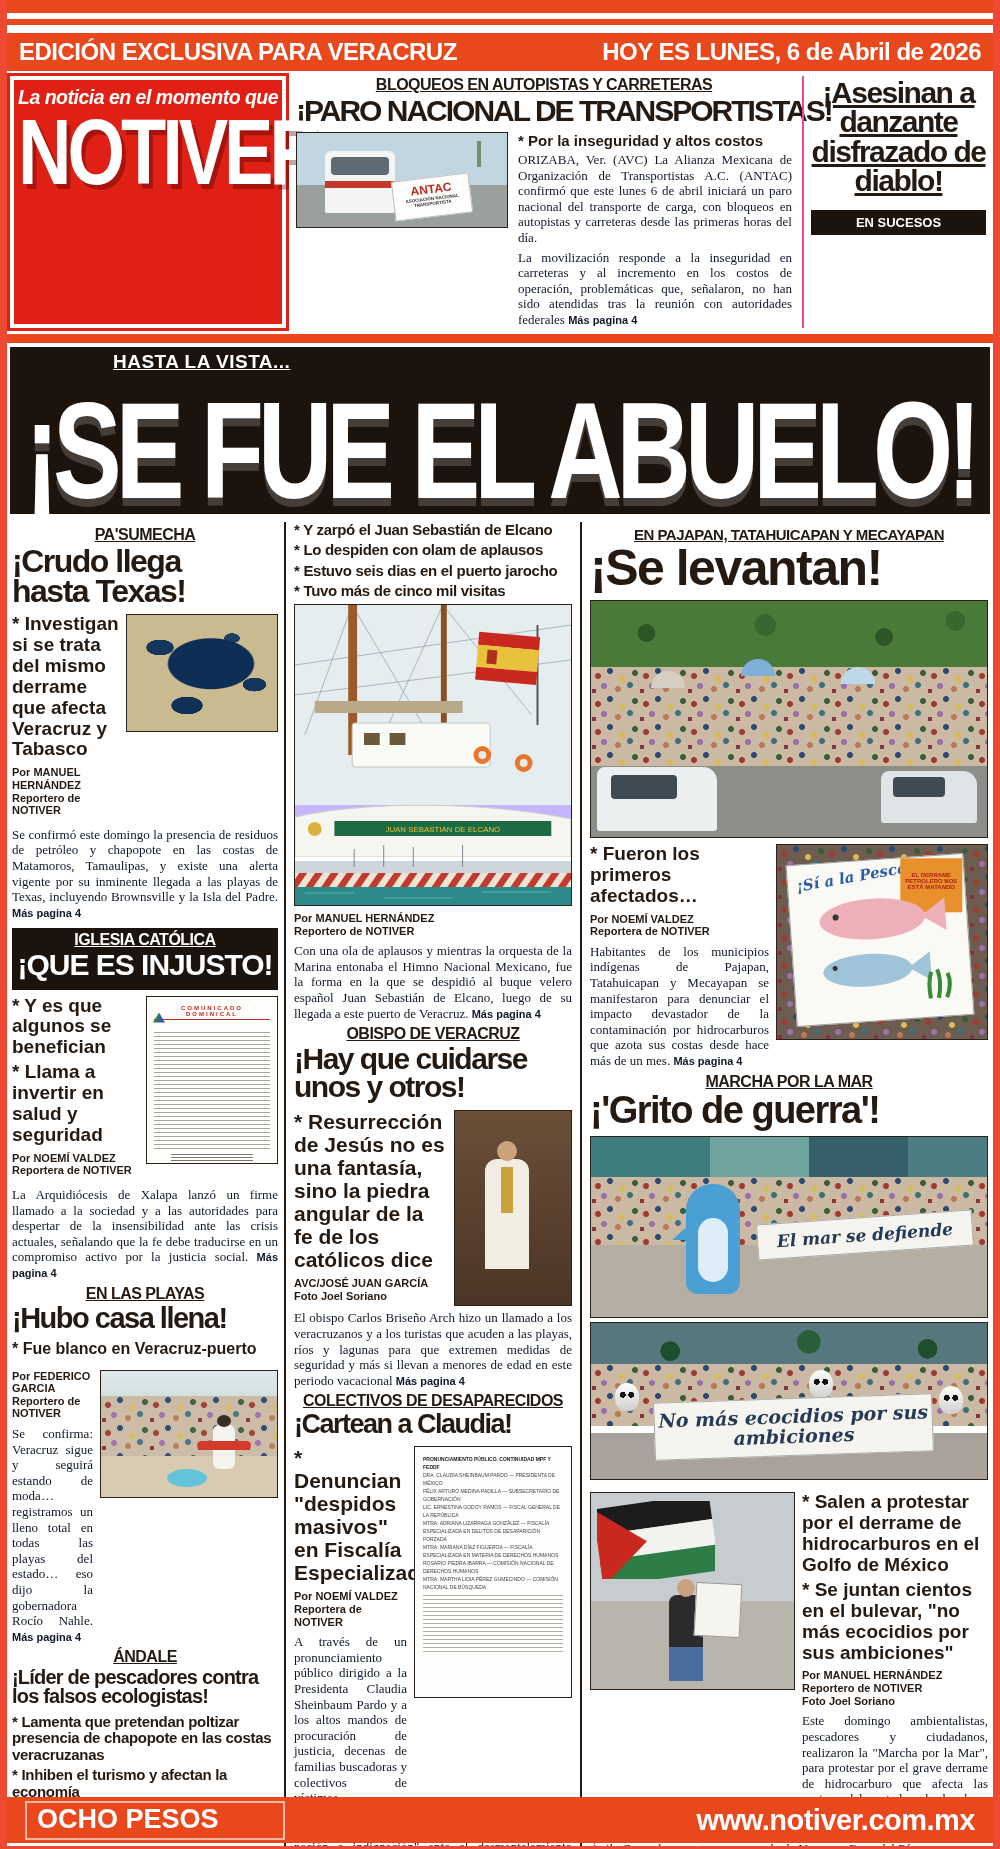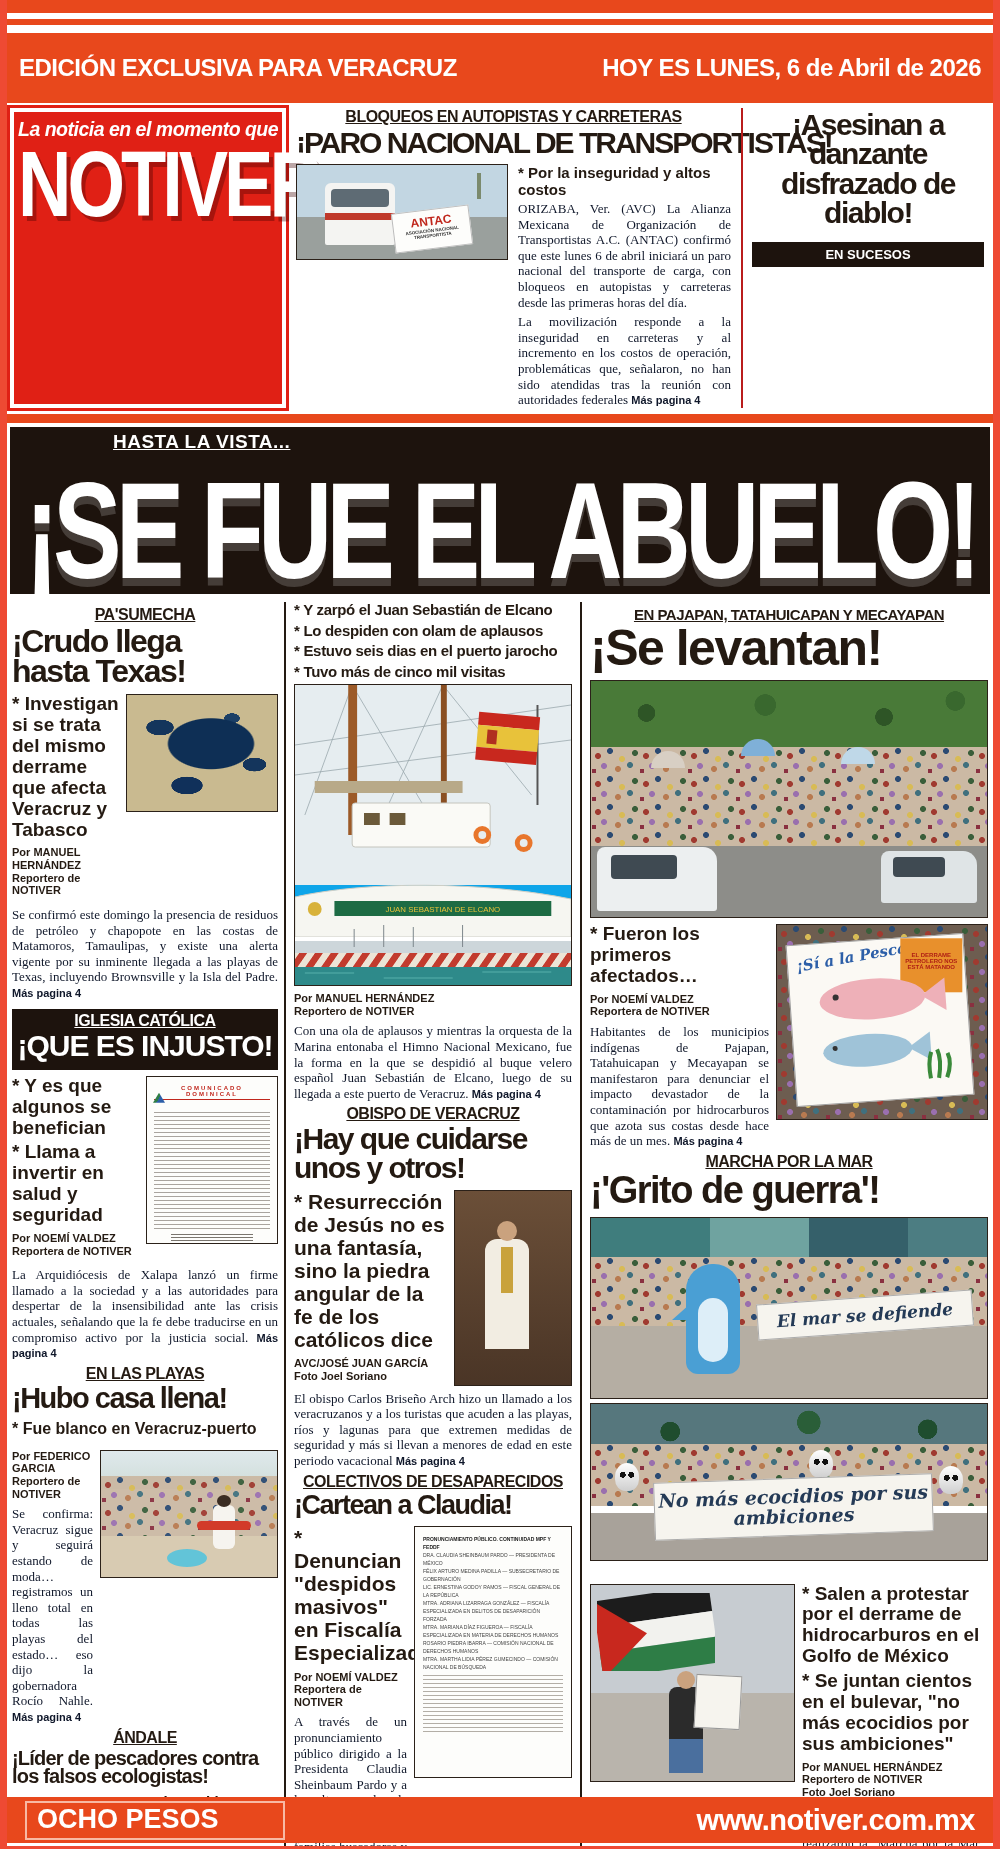--- a/index.html
+++ b/index.html
@@ -7,21 +7,21 @@
   }
   html,body{margin:0;padding:0;background:#fff;}
   .page{position:relative;width:1000px;height:1849px;background:#fff;overflow:hidden;
         font-family:"Liberation Sans",sans-serif;color:var(--ink);
         border-left:7px solid var(--frame);border-right:7px solid var(--frame);box-sizing:border-box;}
   
   .stripe-a{height:13px;background:var(--orange);}
   .stripe-gap{height:6px;background:#fff;}
   .stripe-b{height:6px;background:var(--orange);}
   .masthead-bar{margin-top:8px;background:var(--orange);color:#fff;display:flex;justify-content:space-between;align-items:center;
-    padding:21px 12px;font-weight:bold;font-size:24px;letter-spacing:-0.5px;gap:48px;}
+    padding:5px 12px;font-weight:bold;font-size:24px;letter-spacing:-0.5px;gap:48px;}
   .top-grid{display:flex;margin-top:5px;}
   .logo-box{width:276px;background:var(--red);border:4px solid #fff;outline:3px solid var(--red);
     margin-left:3px;box-sizing:border-box;padding:6px 4px 10px;text-align:center;flex-shrink:0;}
   .tagline{color:#fff;font-style:italic;font-weight:bold;font-size:19.5px;letter-spacing:-0.5px;white-space:nowrap;}
   .logo-text{color:#fff;font-weight:bold;font-size:74px;letter-spacing:-4px;line-height:0.95;
     text-shadow:4px 4px 0 rgba(60,0,0,.35);transform:scaleY(1.25);transform-origin:center top;}
   .top-center{flex:1;padding:0 10px;text-align:center;min-width:0;}
   .kicker{font-weight:bold;text-decoration:underline;font-size:16px;letter-spacing:-0.5px;}
   .paro-hl{font-weight:bold;font-size:30px;letter-spacing:-2px;white-space:nowrap;line-height:1.0;margin:2px 0 6px;}
   .top-center-row{display:flex;gap:10px;text-align:left;}
@@ -31,21 +31,21 @@
   .truck-glass{position:absolute;left:34px;top:24px;width:58px;height:18px;background:#5e6b74;border-radius:4px;}
   .truck-stripe{position:absolute;left:28px;top:48px;width:70px;height:7px;background:#c0392b;}
   .antac-banner{position:absolute;left:96px;top:44px;width:78px;height:40px;background:#fdfdfb;border:1px solid #bbb;
      transform:rotate(-7deg);color:#c0271d;font-weight:bold;font-size:12px;text-align:center;padding-top:4px;box-sizing:border-box;}
   .antac-sub{display:block;font-size:4.5px;color:#333;letter-spacing:0;}
   .palm{position:absolute;right:26px;top:8px;width:4px;height:26px;background:#7b8a6d;}
   .top-center-text{min-width:0;}
   .top-bullet{font-weight:bold;font-size:15px;margin-bottom:3px;}
   .newsbody{font-family:"Liberation Serif","DejaVu Serif",serif;font-size:13px;line-height:1.2;text-align:justify;color:#0f172a;}
   .newsbody .more{font-family:"Liberation Sans",sans-serif;font-weight:bold;font-size:11px;}
-  .top-right{width:252px;flex-shrink:0;border-left:2px solid #b91c1c;padding:2px 6px 0;text-align:center;box-sizing:border-box;}
+  .top-right{width:191px;flex-shrink:0;border-left:2px solid #ec4899;padding:2px 6px 0;text-align:center;box-sizing:border-box;text-decoration:underline;}
   .asesinan-hl{font-weight:bold;font-size:30px;letter-spacing:-1.5px;line-height:0.98;}
   .sucesos-tag{margin:14px auto 0;background:#1d130d;color:#fff;font-weight:bold;font-size:13px;padding:5px 4px;width:94%;}
   .divider-orange{height:9px;background:var(--orange);margin:6px 0 4px;}
   
   .abuelo{background:#1d130d;color:#fff;padding:4px 8px 26px;margin:0 3px;}
   .abuelo-kicker{font-weight:bold;font-size:19px;text-decoration:underline;margin-left:95px;letter-spacing:0.5px;}
   .abuelo-hl{font-weight:bold;font-size:103px;letter-spacing:-6px;text-align:center;line-height:1.12;
     transform:scaleY(1.34);transform-origin:center top;white-space:nowrap;text-shadow:0 6px 0 rgba(255,255,255,.18);}
   
   .cols{display:flex;padding:8px 5px 0;align-items:stretch;}
@@ -90,21 +90,21 @@
   .doc-lines{margin-top:12px;height:118px;background:repeating-linear-gradient(#a9a49e 0 1px,transparent 1px 4px);}
   .doc-sign{margin-top:4px;height:12px;background:repeating-linear-gradient(#7a756e 0 1px,transparent 1px 3px);width:70%;margin-left:15%;}
   .beach1-photo{width:178px;height:128px;}
   .beach1-sky{position:absolute;inset:0;height:30%;background:linear-gradient(#dfe9ec,#cfdcd8);}
   .beach1-crowd{position:absolute;left:0;right:0;top:20%;bottom:30%;opacity:.95;}
   .beach1-sand{position:absolute;left:0;right:0;bottom:0;height:32%;background:#d8cbb2;}
   .lifeguard{position:absolute;right:42px;bottom:28px;width:22px;height:44px;background:#f6f4ef;border-radius:6px;}
   .lifeguard::before{content:"";position:absolute;left:4px;top:-10px;width:14px;height:12px;background:#3a2d24;border-radius:50%;}
   .lifeguard::after{content:"";position:absolute;left:-16px;top:16px;width:54px;height:9px;background:#d23b2a;border-radius:5px;}
   .floatie{position:absolute;right:70px;bottom:10px;width:40px;height:18px;background:#62c4d8;border-radius:50%;}
-  .ship-photo{width:100%;height:302px;background:#0ea5e9;}
+  .ship-photo{width:100%;height:302px;background:#c4b5fd;}
   .obispo-photo{width:118px;height:196px;background:linear-gradient(#6b4f38,#4a3526);}
   .obispo-fig{position:absolute;left:30px;top:48px;width:44px;height:110px;background:#f2ede2;border-radius:12px 12px 0 0;}
   .obispo-fig::before{content:"";position:absolute;left:12px;top:-18px;width:20px;height:20px;background:#caa27e;border-radius:50%;}
   .obispo-fig::after{content:"";position:absolute;left:16px;top:8px;width:12px;height:46px;background:#c9a23c;}
   .letter-photo{width:158px;height:252px;background:#fdfdfb;padding:8px 8px;box-sizing:border-box;font-size:5px;line-height:1.6;color:#444;}
   .letter-photo .lt{font-weight:bold;color:#222;}
   .letter-fill{margin-top:4px;height:58px;background:repeating-linear-gradient(#b3aea6 0 1px,transparent 1px 4px);}
   .march-photo{width:100%;height:238px;}
   .jungle{position:absolute;inset:0;height:34%;background:
      radial-gradient(circle 9px at 14% 40%,#2e5526 96%,transparent),
@@ -486,21 +486,21 @@
         </div>
         <div class="photo banner-photo skull-photo" style="margin-top:4px;">
           <div class="palms"></div>
           <div class="crowd-band crowd-tx" style="top:26%;height:40%;"></div>
           <div class="street" style="height:30%;background:#a8a29a;"></div>
           <div class="skull" style="left:6%;top:38%;"></div>
           <div class="skull" style="left:55%;top:30%;"></div>
           <div class="skull" style="right:6%;top:40%;"></div>
           <div class="hand-banner" style="left:16%;top:48%;width:70%;height:56px;transform:rotate(-2deg);font-size:19px;line-height:1.05;">No más ecocidios por sus ambiciones</div>
         </div>
-        <div class="row" style="margin-top:23px;">
+        <div class="row" style="margin-top:12px;">
           <div class="photo pal-photo">
             <svg viewBox="0 0 90 60" width="118" height="78" style="position:absolute;left:6px;top:8px;">
               <g transform="rotate(-8 45 30)">
                 <rect width="90" height="20" fill="#1c1c1c"></rect>
                   <rect y="20" width="90" height="20" fill="#f2f2ee"></rect>
                   <rect y="40" width="90" height="20" fill="#2e7d46"></rect>
                 <polygon points="0,0 38,30 0,60" fill="#c8281e"></polygon>
               </g>
             </svg>
             <line></line>

